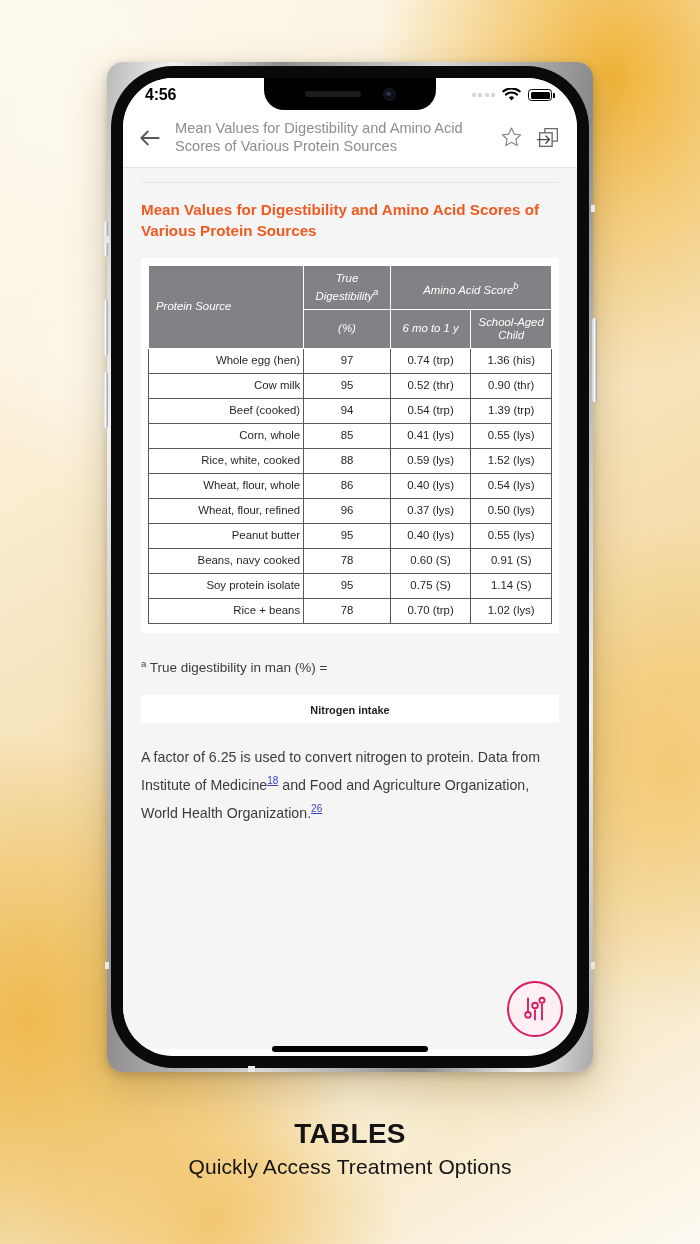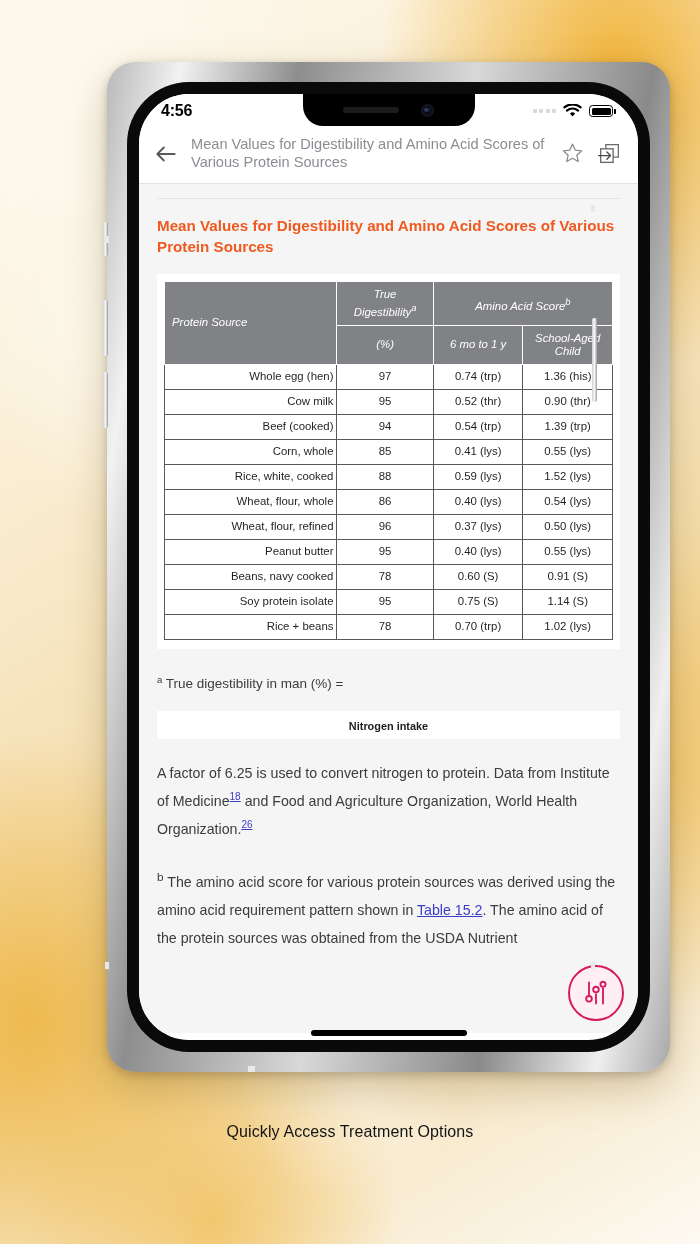--- a/index.html
+++ b/index.html
@@ -16,23 +16,23 @@
       linear-gradient(150deg,#fdf8ec 0%,#fbf2dd 22%,#f6e3bb 46%,#f3d79b 66%,#f8ecd2 86%,#fdfaf2 100%);
   }
   .bg-wash { position:absolute; inset:0;
     background:
       radial-gradient(ellipse 30% 18% at 20% 30%, rgba(255,255,255,0.45) 0%, rgba(255,255,255,0) 70%),
       radial-gradient(ellipse 26% 14% at 72% 42%, rgba(246,214,150,0.35) 0%, rgba(246,214,150,0) 70%),
       radial-gradient(ellipse 22% 12% at 50% 88%, rgba(255,255,255,0.4) 0%, rgba(255,255,255,0) 72%);
     pointer-events:none; }
 
   
-  .phone { position:absolute; left:107px; top:62px; width:563px; height:1010px;
-    border-radius:28px; background:linear-gradient(100deg,#b8b8b8 0%,#f2f2f2 10%,#8e8e8e 26%,#d8d8d8 50%,#8a8a8a 74%,#efefef 90%,#a8a8a8 100%);
-    padding:20px; box-shadow:0 16px 40px rgba(120,90,30,0.3), 0 3px 10px rgba(0,0,0,0.2); }
+  .phone { position:absolute; left:107px; top:62px; width:486px; height:1010px;
+    border-radius:16px; background:linear-gradient(100deg,#b8b8b8 0%,#f2f2f2 10%,#8e8e8e 26%,#d8d8d8 50%,#8a8a8a 74%,#efefef 90%,#a8a8a8 100%);
+    padding:4px; box-shadow:0 16px 40px rgba(120,90,30,0.3), 0 3px 10px rgba(0,0,0,0.2); }
   .phone-inner { width:100%; height:100%; border-radius:62px; background:#0a0a0a; padding:12px; }
   .screen { position:relative; width:100%; height:100%; border-radius:50px; overflow:hidden; background:#ffffff; }
 
   .side-btn { position:absolute; background:linear-gradient(90deg,#cfcfcf,#f6f6f6,#9a9a9a); border-radius:2px; }
   .sb-l1 { left:103px; top:222px; width:5px; height:34px; }
   .sb-l2 { left:103px; top:300px; width:5px; height:56px; }
   .sb-l3 { left:103px; top:372px; width:5px; height:56px; }
   .sb-r1 { left:592px; top:318px; width:5px; height:84px; }
   .seam { position:absolute; background:#e9e9e9; }
   .seam-l { left:105px; top:236px; width:4px; height:7px; }
@@ -97,21 +97,21 @@
   .link { color:#3c3cc8; text-decoration:underline; }
 
   .fab { position:absolute; right:14px; bottom:12px; width:56px; height:56px; border-radius:50%;
     background:#fdeff3; border:2px solid #d81b60; display:flex; align-items:center; justify-content:center; }
   .home-ind { position:absolute; left:50%; transform:translateX(-50%); bottom:4px; width:156px; height:6px;
     border-radius:3px; background:#000; z-index:25; }
 
   
   .caption { position:absolute; left:0; right:0; top:1118px; text-align:center; }
   .cap-main { font-size:28px; font-weight:700; color:#141414; letter-spacing:0.3px; }
-  .cap-sub { font-size:16px; color:#141414; margin-top:5px; letter-spacing:0.1px; }
+  .cap-sub { font-size:21px; color:#141414; margin-top:5px; letter-spacing:0.1px; }
 </style>
 </head>
 <body>
 
 <div class="bg-wash"></div>
 
 <div class="phone">
   <div class="phone-inner">
     <div class="screen">
 
@@ -260,24 +260,20 @@
         </div>
 
         <div class="formula">
           <div class="den">Nitrogen intake</div>
         </div>
 
         <div class="para">
           <span>A factor of 6.25 is used to convert nitrogen to protein. Data from Institute of Medicine</span><a class="ref" href="#">18</a><span> and Food and Agriculture Organization, World Health Organization.</span><a class="ref" href="#">26</a>
         </div>
 
-        <div class="para">
-          <sup>b</sup>
-          <span>The amino acid score for various protein sources was derived using the amino acid requirement pattern shown in </span><a class="link" href="#">Table 15.2</a><span>. The amino acid of the protein sources was obtained from the USDA Nutrient</span>
-        </div>
 
         <div class="fab">
           <svg width="28" height="28" viewBox="0 0 24 24">
             <line x1="6" y1="3" x2="6" y2="14" stroke="#d81b60" stroke-width="1.6" stroke-linecap="round"></line>
             <circle cx="6" cy="17" r="2.4" stroke="#d81b60" stroke-width="1.6" fill="none"></circle>
             <line x1="12" y1="13" x2="12" y2="21" stroke="#d81b60" stroke-width="1.6" stroke-linecap="round"></line>
             <circle cx="12" cy="9" r="2.4" stroke="#d81b60" stroke-width="1.6" fill="none"></circle>
             <line x1="18" y1="8" x2="18" y2="21" stroke="#d81b60" stroke-width="1.6" stroke-linecap="round"></line>
             <circle cx="18" cy="4.6" r="2.2" stroke="#d81b60" stroke-width="1.6" fill="none"></circle>
           </svg>
@@ -293,14 +289,15 @@
 <div class="side-btn sb-l2"></div>
 <div class="side-btn sb-l3"></div>
 <div class="side-btn sb-r1"></div>
 <div class="seam seam-l"></div>
 <div class="seam seam-l2"></div>
 <div class="seam seam-r"></div>
 <div class="seam seam-r2"></div>
 <div class="seam seam-b"></div>
 
 <div class="caption">
+  <div class="cap-main">TABLES</div>
   <div class="cap-sub">Quickly Access Treatment Options</div>
 </div>
 
 </body></html>

